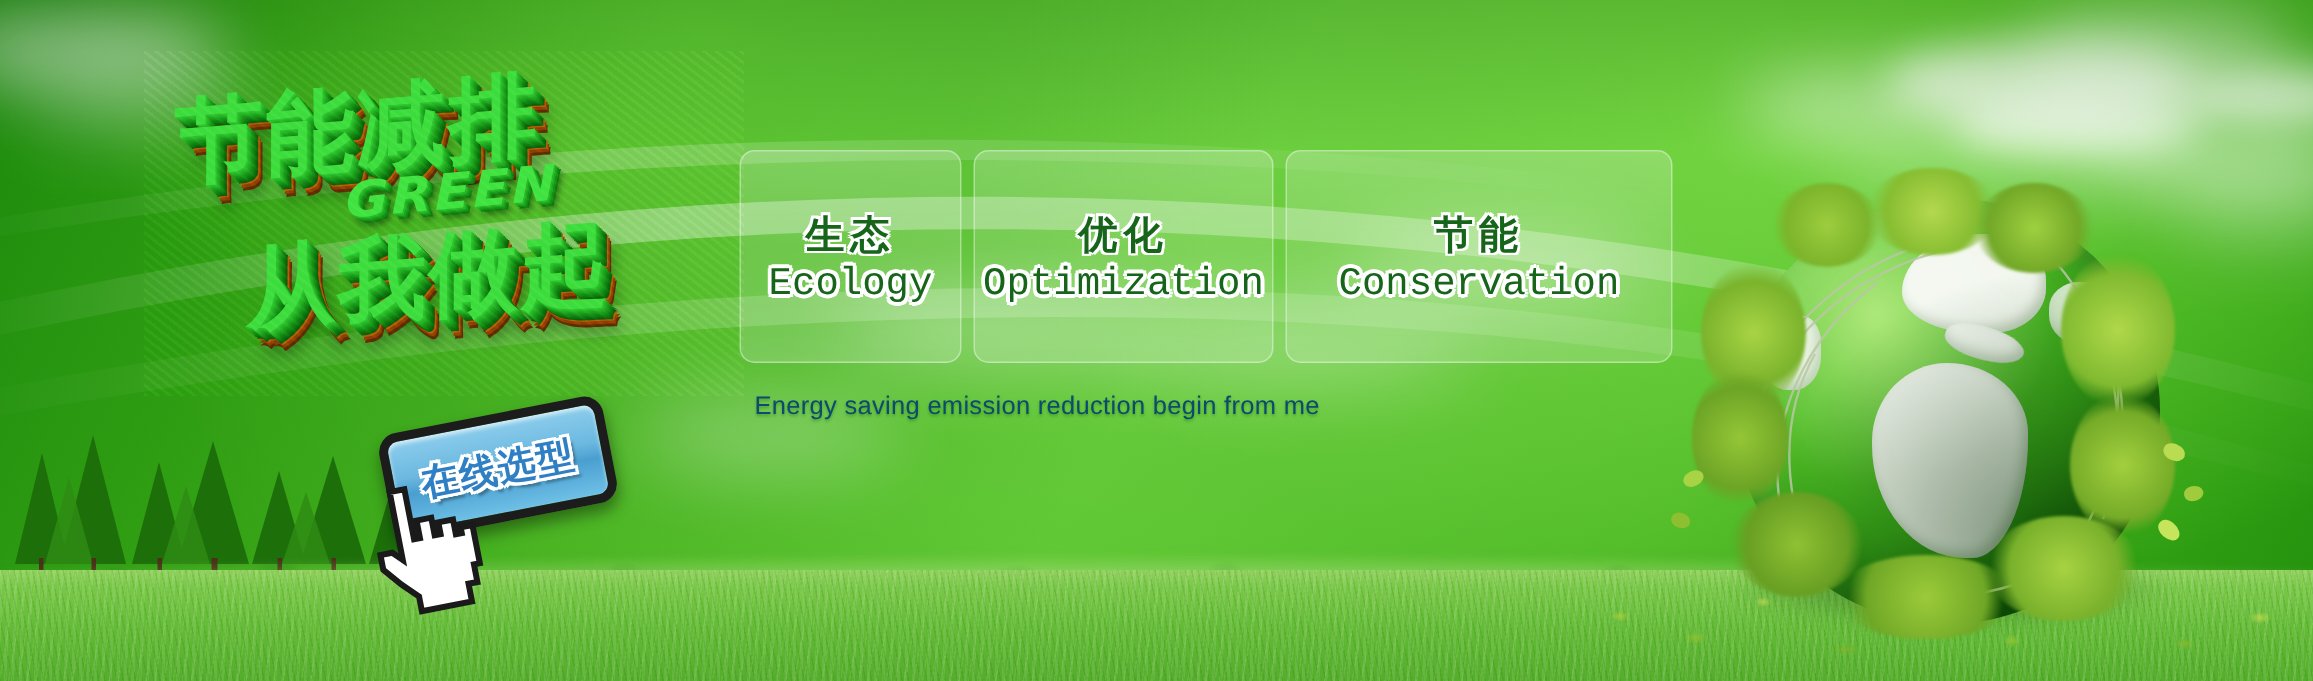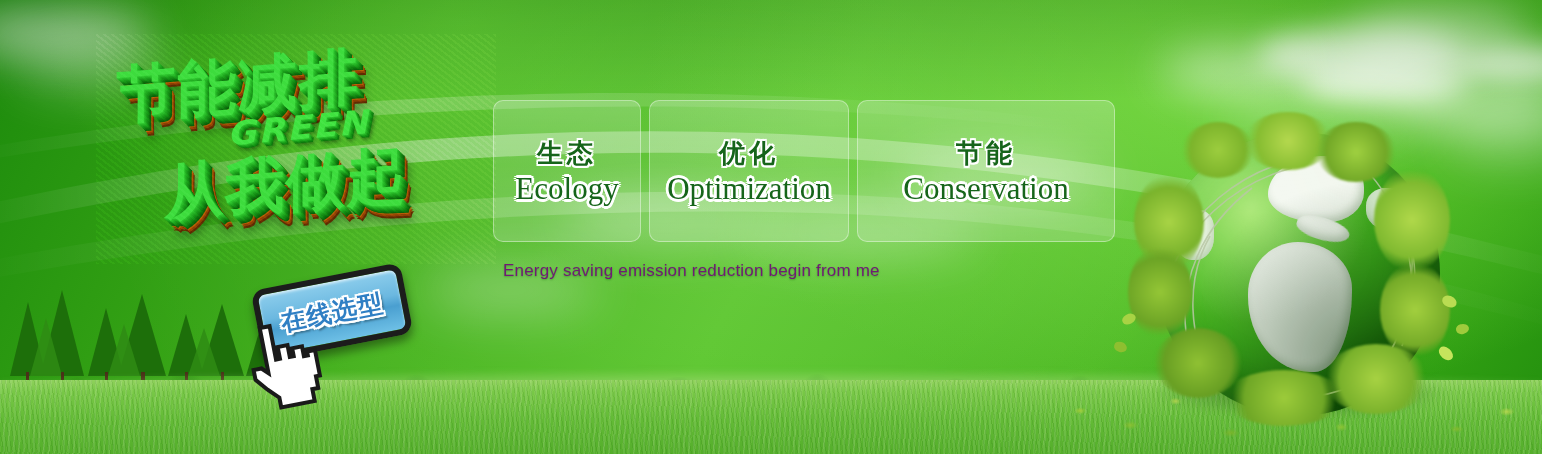--- a/index.html
+++ b/index.html
@@ -143,31 +143,31 @@
   .card.wide{width:256px;}
   .card.mid{width:198px;}
   .card-cn{
     font-family:"DejaVu Sans","Liberation Sans",sans-serif;
     font-size:26px;font-weight:bold;color:#16651a;
     text-shadow:-1.6px 0 #fff,1.6px 0 #fff,0 -1.6px #fff,0 1.6px #fff,
                 -1.6px -1.6px #fff,1.6px -1.6px #fff,-1.6px 1.6px #fff,1.6px 1.6px #fff;
     letter-spacing:4px;
   }
   .card-en{
-    font-family:Liberation Serif, serif;
-    font-size:31px;font-weight:normal;color:#16651a;
+    font-family:Liberation Mono, monospace;
+    font-size:26px;font-weight:normal;color:#16651a;
     text-shadow:-2px 0 #fff,2px 0 #fff,0 -2px #fff,0 2px #fff,
                 -2px -2px #fff,2px -2px #fff,-2px 2px #fff,2px 2px #fff,
                 -2.6px 0 #fff,2.6px 0 #fff,0 -2.6px #fff,0 2.6px #fff;
     white-space:nowrap;
   }
   .tagline{
     position:absolute;left:503px;top:261px;
     font-family:"Liberation Sans","DejaVu Sans",sans-serif;
-    font-size:17px;color:#701a75;letter-spacing:.2px;
+    font-size:17px;color:#0c4a6e;letter-spacing:.2px;
     text-shadow:0 1px 2px rgba(0,80,0,.35);
     white-space:nowrap;
   }
 
   
   .globe-wrap{position:absolute;left:1148px;top:128px;width:300px;height:300px;}
   .globe-shadow{
     position:absolute;left:6px;top:238px;width:292px;height:52px;border-radius:50%;
     background:radial-gradient(ellipse at center, rgba(10,60,5,.55) 0%, rgba(10,60,5,0) 72%);
     filter:blur(5px);

